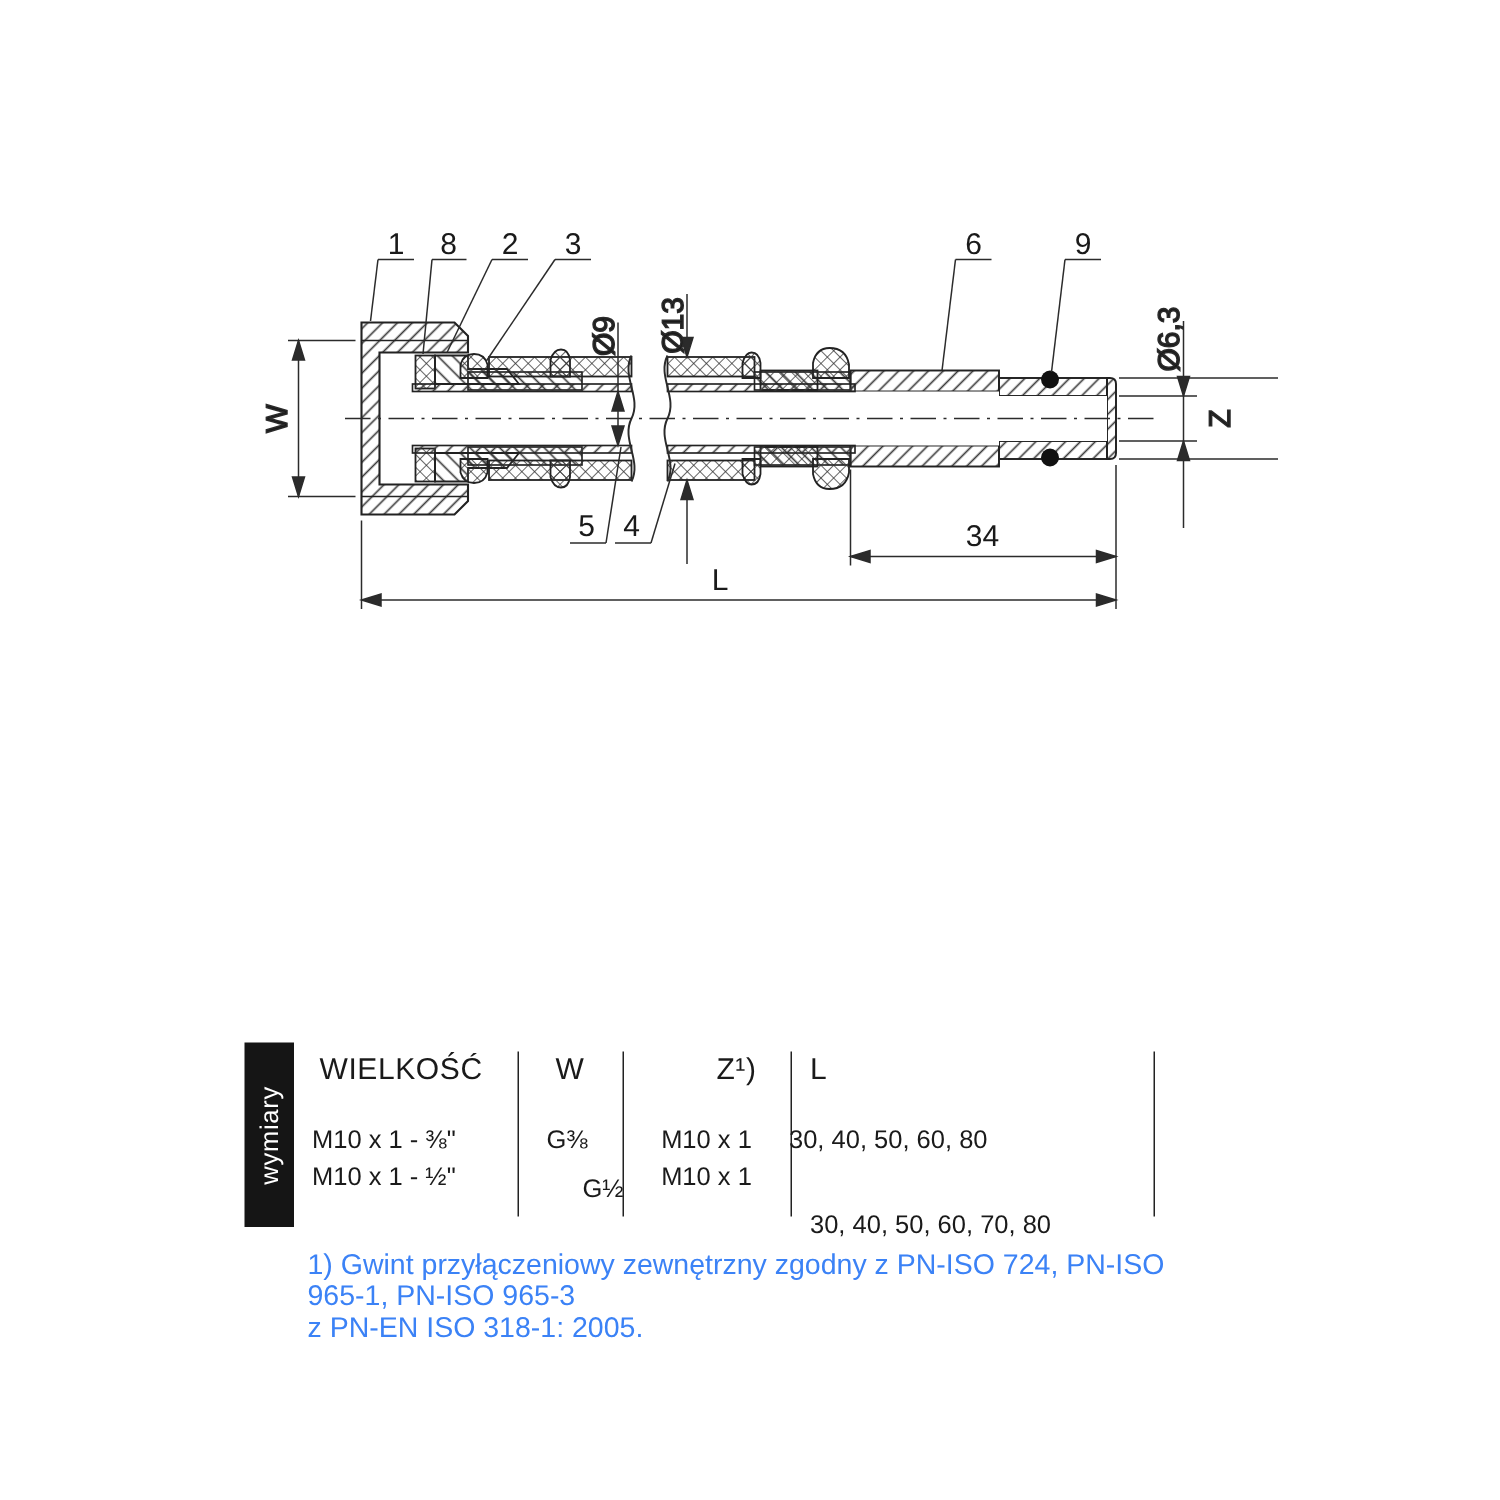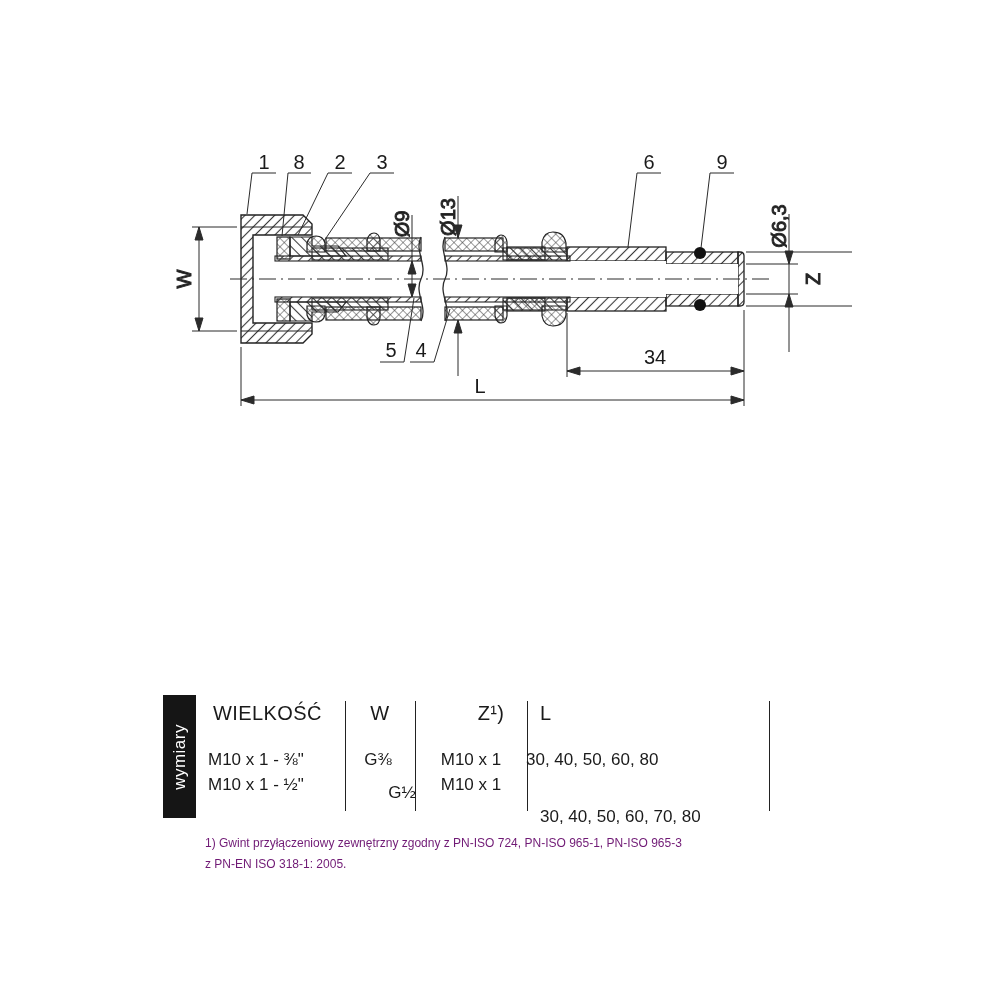--- a/index.html
+++ b/index.html
@@ -15,21 +15,21 @@
             display:flex;align-items:center;justify-content:center;}
   #side-tab span{color:#fff;font-size:17px;letter-spacing:.5px;
             writing-mode:vertical-rl;transform:rotate(180deg);}
   .vline{position:absolute;top:6px;height:110px;width:0;border-left:1.4px solid #222;}
   .cell{position:absolute;white-space:nowrap;font-size:17px;}
   .hdr{font-weight:normal;font-size:20px;letter-spacing:.4px;}
   .ctr{text-align:center;}
 
   
   #footnote{position:absolute;left:205px;top:833px;width:575px;
-            font-size:12px;line-height:21px;color:#701a75;}
+            font-size:19px;line-height:21px;color:#3b82f6;}
 </style>
 </head>
 <body>
 
 <div id="page">
 
   
   <svg width="1000" height="660" viewBox="0 0 1000 660">
     <defs>
       <pattern id="h1" patternUnits="userSpaceOnUse" width="7" height="7" patternTransform="rotate(45)">

